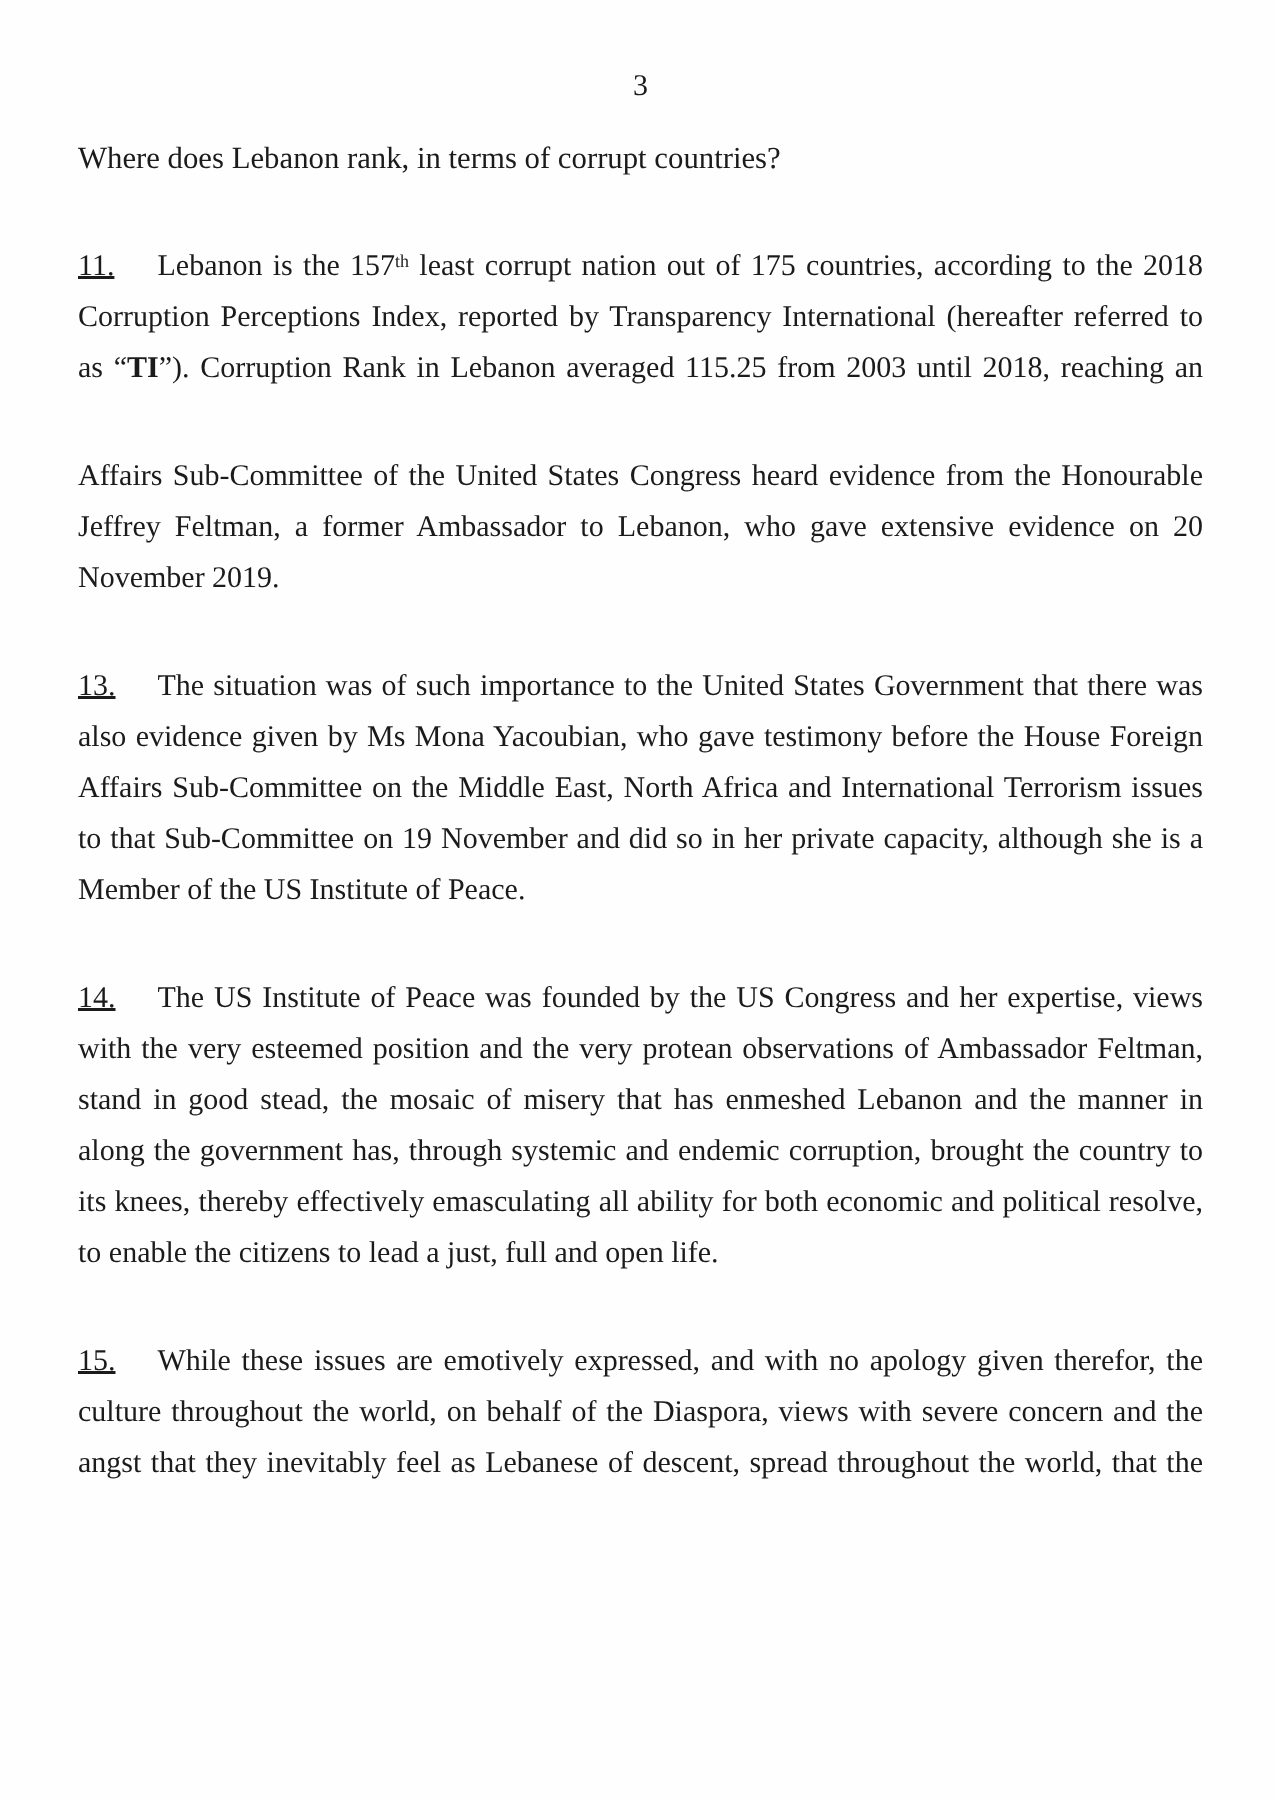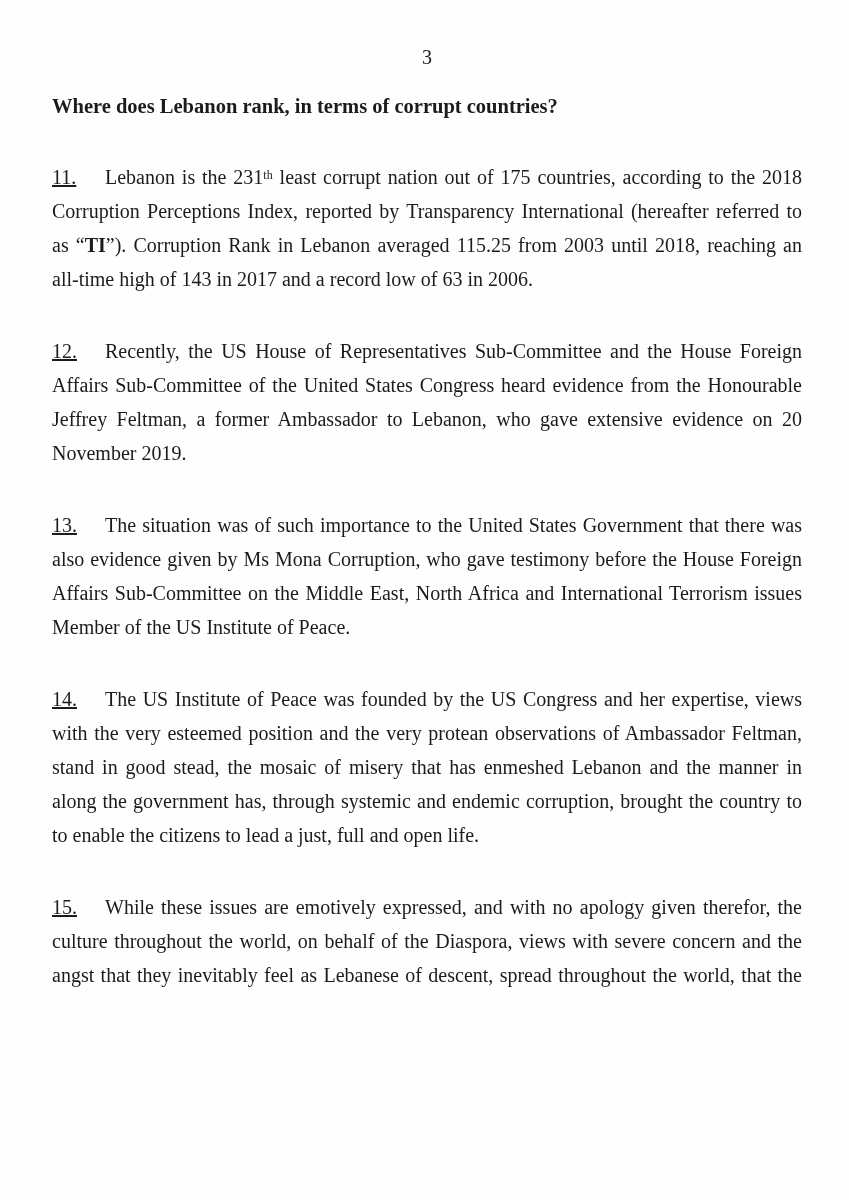--- a/index.html
+++ b/index.html
@@ -22,21 +22,21 @@
     background: #fefefe;
   }
   .page-number {
     text-align: center;
     font-size: 20px;
     line-height: 34px;
     margin-bottom: 15px;
   }
   .heading {
     font-size: 20.5px;
-    font-weight: bold;
+    font-weight: normal;
     line-height: 34px;
     margin: 0 0 37px 0;
   }
   .paragraph {
     margin: 0 0 38px 0;
   }
   .line {
     font-size: 20px;
     line-height: 34px;
     text-align: justify;
@@ -63,42 +63,42 @@
   }
 </style>
 </head>
 <body>
 
 <div class="page">
   <div class="page-number">3</div>
   <h1 class="heading">Where does Lebanon rank, in terms of corrupt countries?</h1>
   <div id="paragraphs">
       <div class="paragraph">
-        <div class="line"><span class="para-num">11.</span><span>Lebanon is the 231</span><sup class="seg-sup">th</sup><span> least corrupt nation out of 175 countries, according to the 2018</span></div>
+        <div class="line"><span class="para-num">11.</span><span>Lebanon is the 157</span><sup class="seg-sup">th</sup><span> least corrupt nation out of 175 countries, according to the 2018</span></div>
         <div class="line"><span>Corruption Perceptions Index, reported by Transparency International (hereafter referred to</span></div>
         <div class="line"><span>as “</span><b class="seg-bold">TI</b><span>”).  Corruption Rank in Lebanon averaged 115.25 from 2003 until 2018, reaching an</span></div>
-        <div class="line last"><span>all-time high of 143 in 2017 and a record low of 63 in 2006.</span></div>
       </div>
       <div class="paragraph">
-        <div class="line"><span class="para-num">12.</span><span>Recently, the US House of Representatives Sub-Committee and the House Foreign</span></div>
         <div class="line"><span>Affairs Sub-Committee of the United States Congress heard evidence from the Honourable</span></div>
         <div class="line"><span>Jeffrey Feltman, a former Ambassador to Lebanon, who gave extensive evidence on 20</span></div>
         <div class="line last"><span>November 2019.</span></div>
       </div>
       <div class="paragraph">
         <div class="line"><span class="para-num">13.</span><span>The situation was of such importance to the United States Government that there was</span></div>
-        <div class="line"><span>also evidence given by Ms Mona Corruption, who gave testimony before the House Foreign</span></div>
+        <div class="line"><span>also evidence given by Ms Mona Yacoubian, who gave testimony before the House Foreign</span></div>
         <div class="line"><span>Affairs Sub-Committee on the Middle East, North Africa and International Terrorism issues</span></div>
+        <div class="line"><span>to that Sub-Committee on 19 November and did so in her private capacity, although she is a</span></div>
         <div class="line last"><span>Member of the US Institute of Peace.</span></div>
       </div>
       <div class="paragraph">
         <div class="line"><span class="para-num">14.</span><span>The US Institute of Peace was founded by the US Congress and her expertise, views</span></div>
         <div class="line"><span>with the very esteemed position and the very protean observations of Ambassador Feltman,</span></div>
         <div class="line"><span>stand in good stead, the mosaic of misery that has enmeshed Lebanon and the manner in</span></div>
         <div class="line"><span>along the government has, through systemic and endemic corruption, brought the country to</span></div>
+        <div class="line"><span>its knees, thereby effectively emasculating all ability for both economic and political resolve,</span></div>
         <div class="line last"><span>to enable the citizens to lead a just, full and open life.</span></div>
       </div>
       <div class="paragraph">
         <div class="line"><span class="para-num">15.</span><span>While these issues are emotively expressed, and with no apology given therefor, the</span></div>
         <div class="line"><span>culture throughout the world, on behalf of the Diaspora, views with severe concern and the</span></div>
         <div class="line"><span>angst that they inevitably feel as Lebanese of descent, spread throughout the world, that the</span></div>
       </div>
     </div>
 </div>
 

